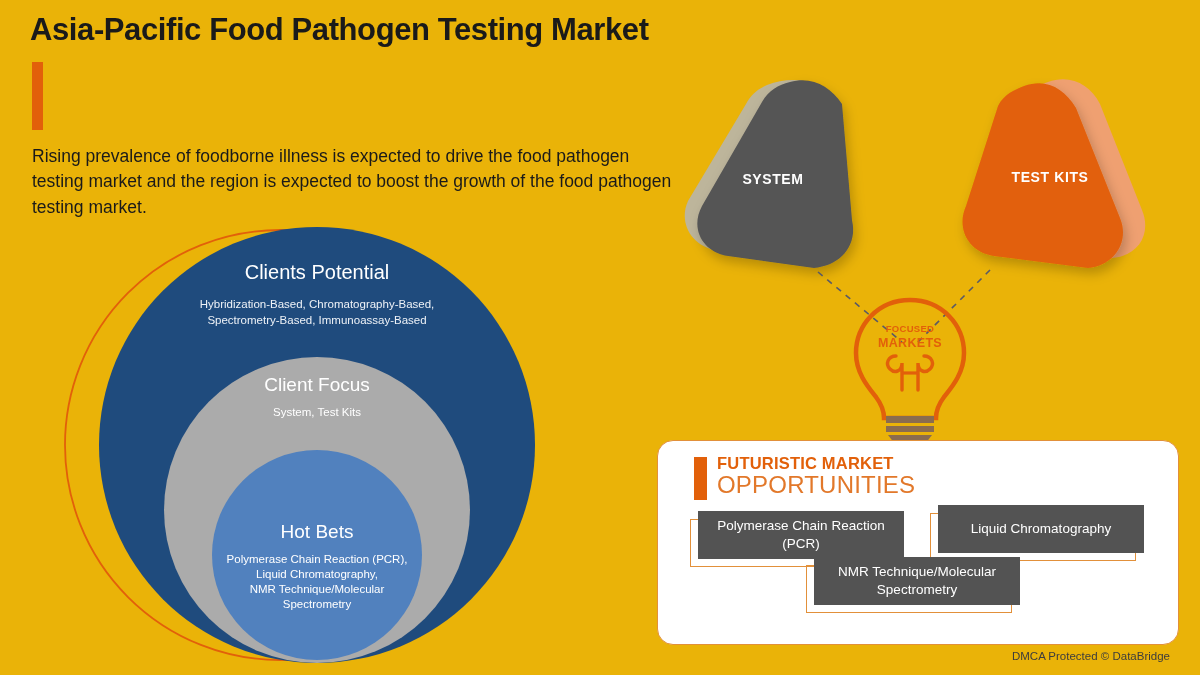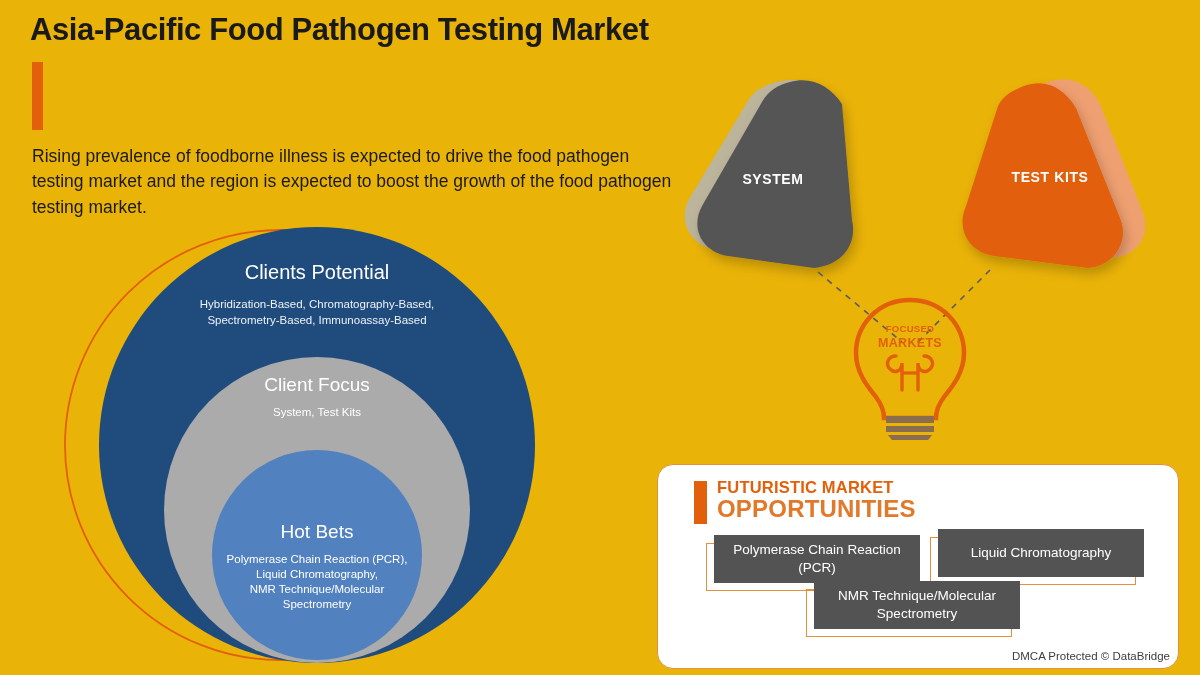--- a/index.html
+++ b/index.html
@@ -118,21 +118,20 @@
   
   #panel {
     position: absolute;
     left: 657px;
     top: 440px;
     width: 522px;
     height: 205px;
     border: 1.4px solid #E2903A;
     border-radius: 16px;
     background: #ffffff;
-    margin-top: 24px;
   }
 
   #panel-heading {
     position: absolute;
     left: 36px;
     top: 14px;
     display: flex;
     align-items: flex-start;
     gap: 10px;
   }
@@ -146,21 +145,21 @@
   #panel-heading-lines { line-height: 1; }
   #panel-line1 {
     font-size: 16.5px;
     font-weight: bold;
     letter-spacing: 0.2px;
     color: #E2600A;
     display: block;
   }
   #panel-line2 {
     font-size: 24px;
-    font-weight: bold;
+    font-weight: normal;
     letter-spacing: 0.2px;
     color: #E2782A;
     display: block;
     margin-top: 1px;
   }
 
   
   .chip {
     position: absolute;
   }
@@ -183,21 +182,21 @@
     color: #ffffff;
     display: flex;
     align-items: center;
     justify-content: center;
     text-align: center;
     font-size: 13.5px;
     line-height: 1.3;
     padding: 4px 10px;
   }
 
-  #chip-pcr  { left: 48px;  top: 70px;  width: 206px; height: 48px; }
+  #chip-pcr  { left: 32px;  top: 70px;  width: 206px; height: 48px; }
   #chip-lc   { left: 272px; top: 64px;  width: 206px; height: 48px; padding-left: 7px; }
   #chip-nmr  { left: 148px; top: 116px; width: 206px; height: 48px; }
 
   
   #footer {
     position: absolute;
     right: 30px;
     bottom: 13px;
     font-size: 11.5px;
     color: #3d3d3d;

